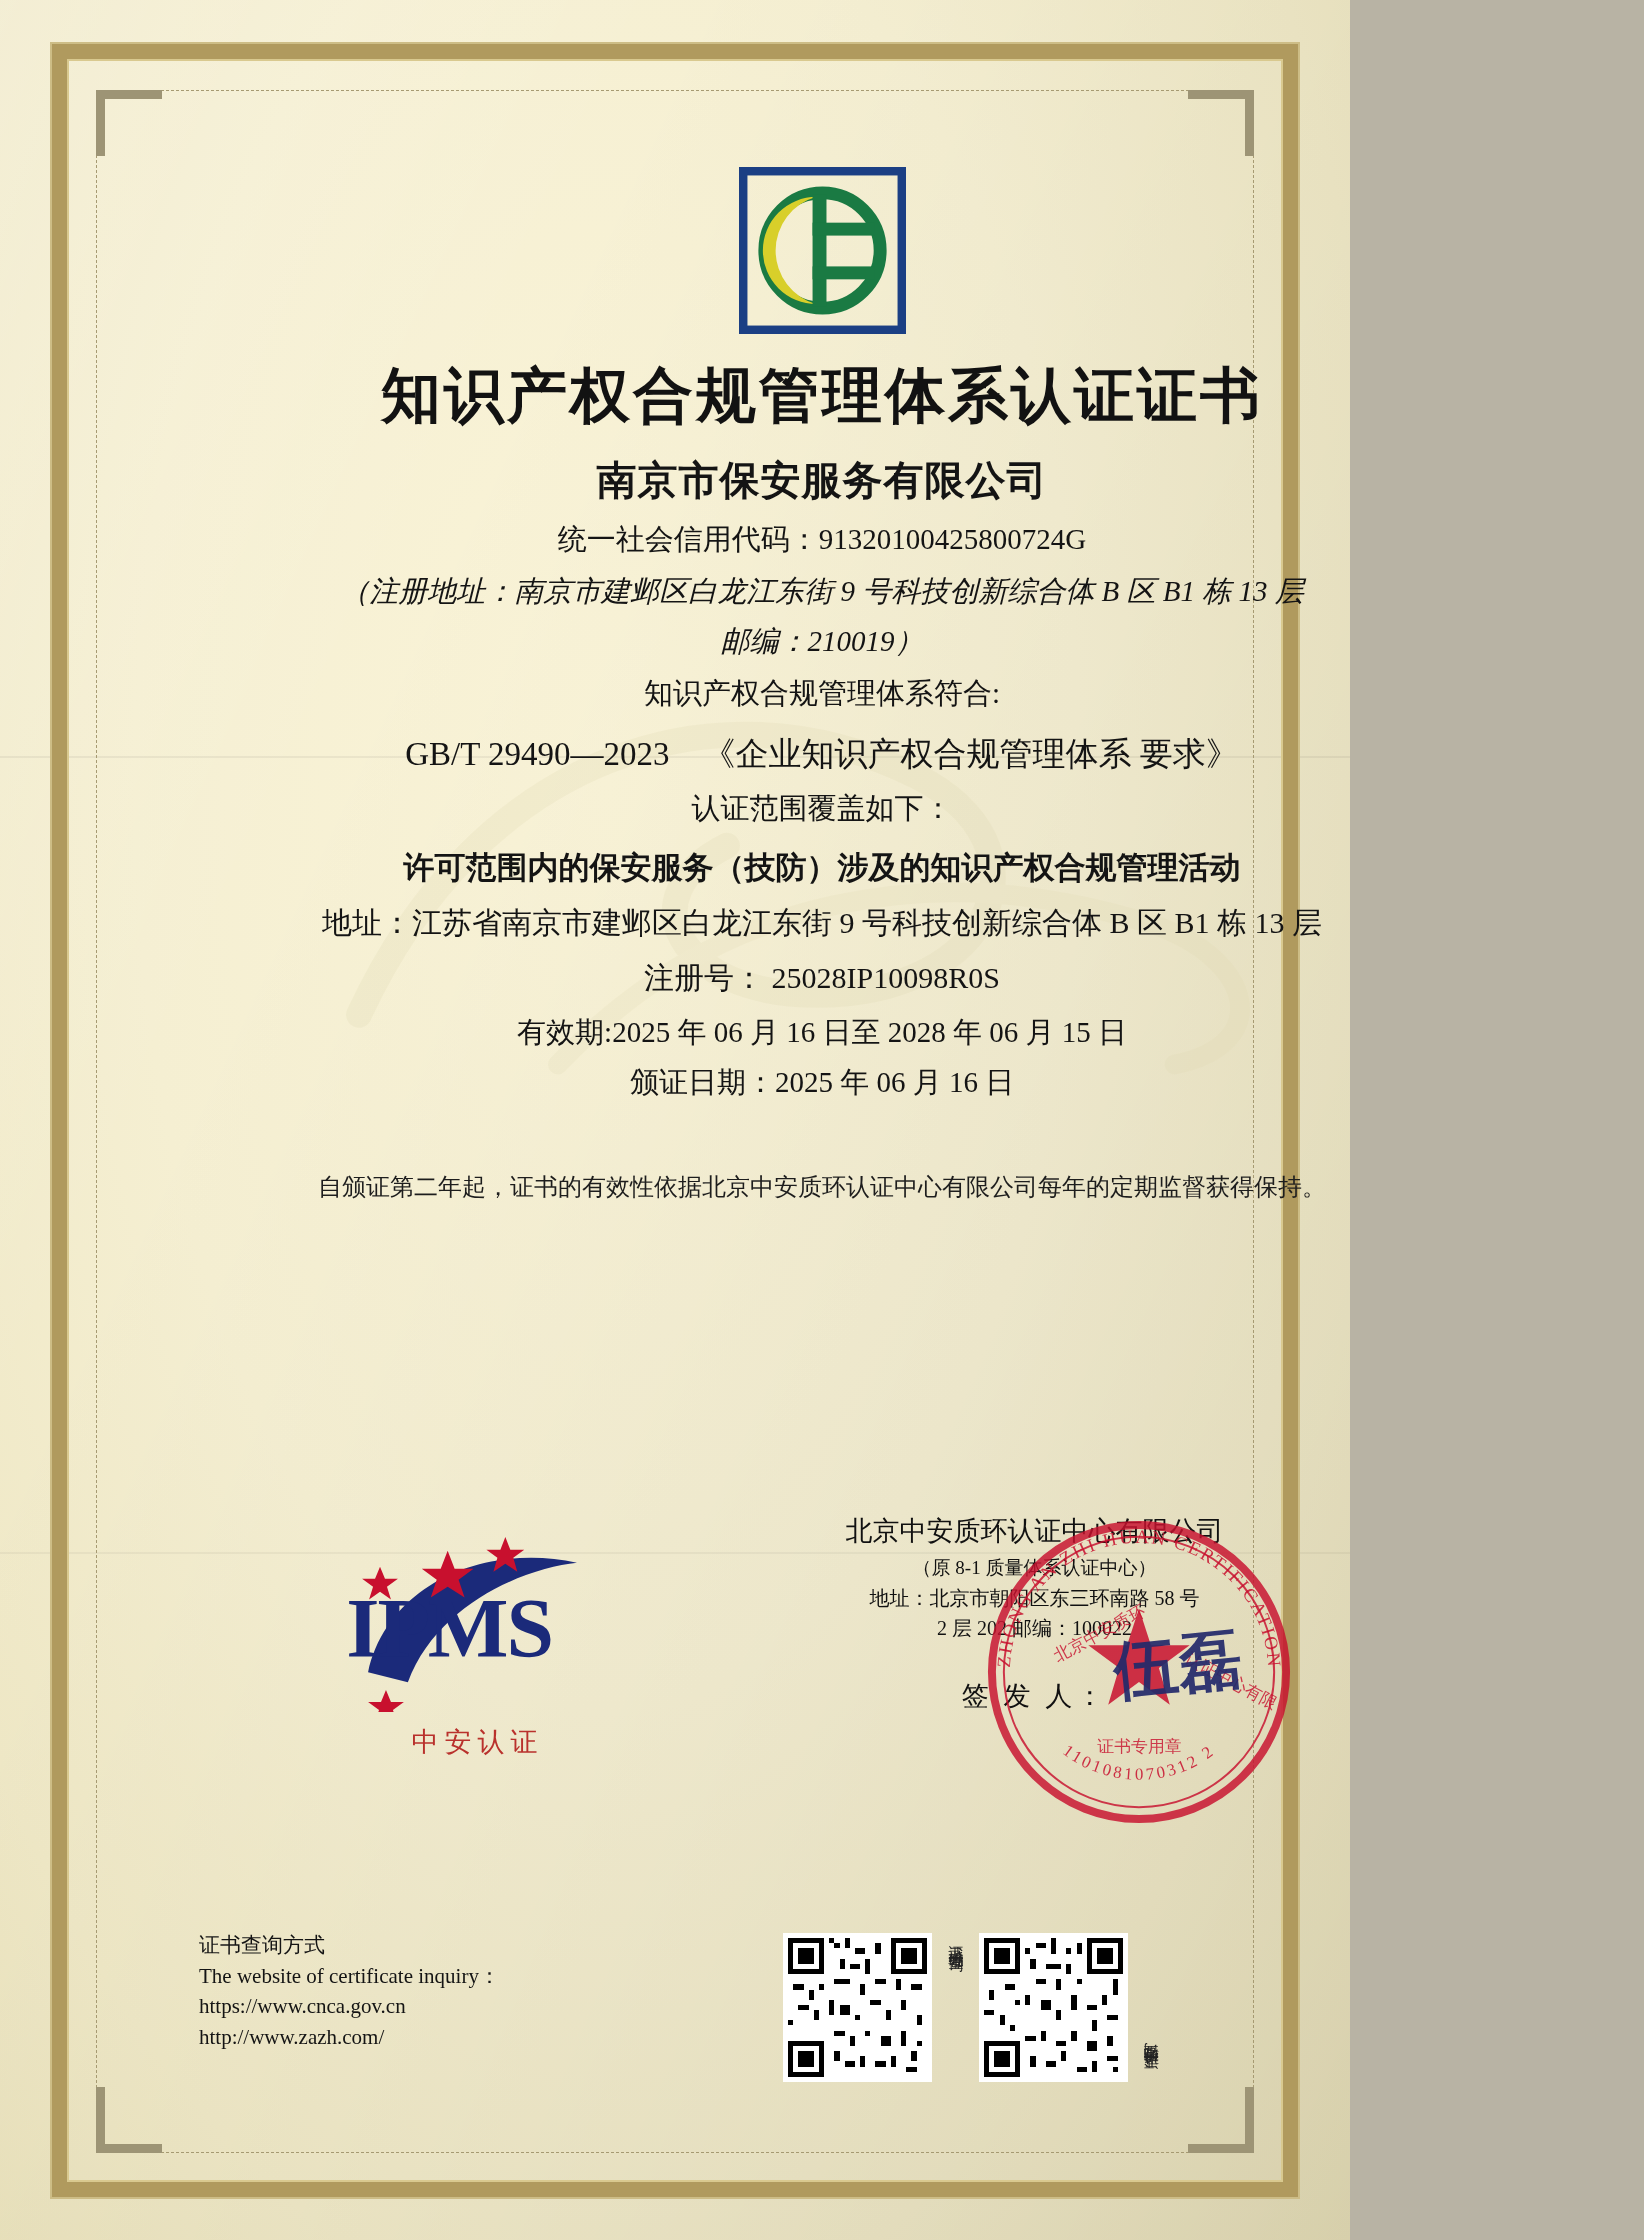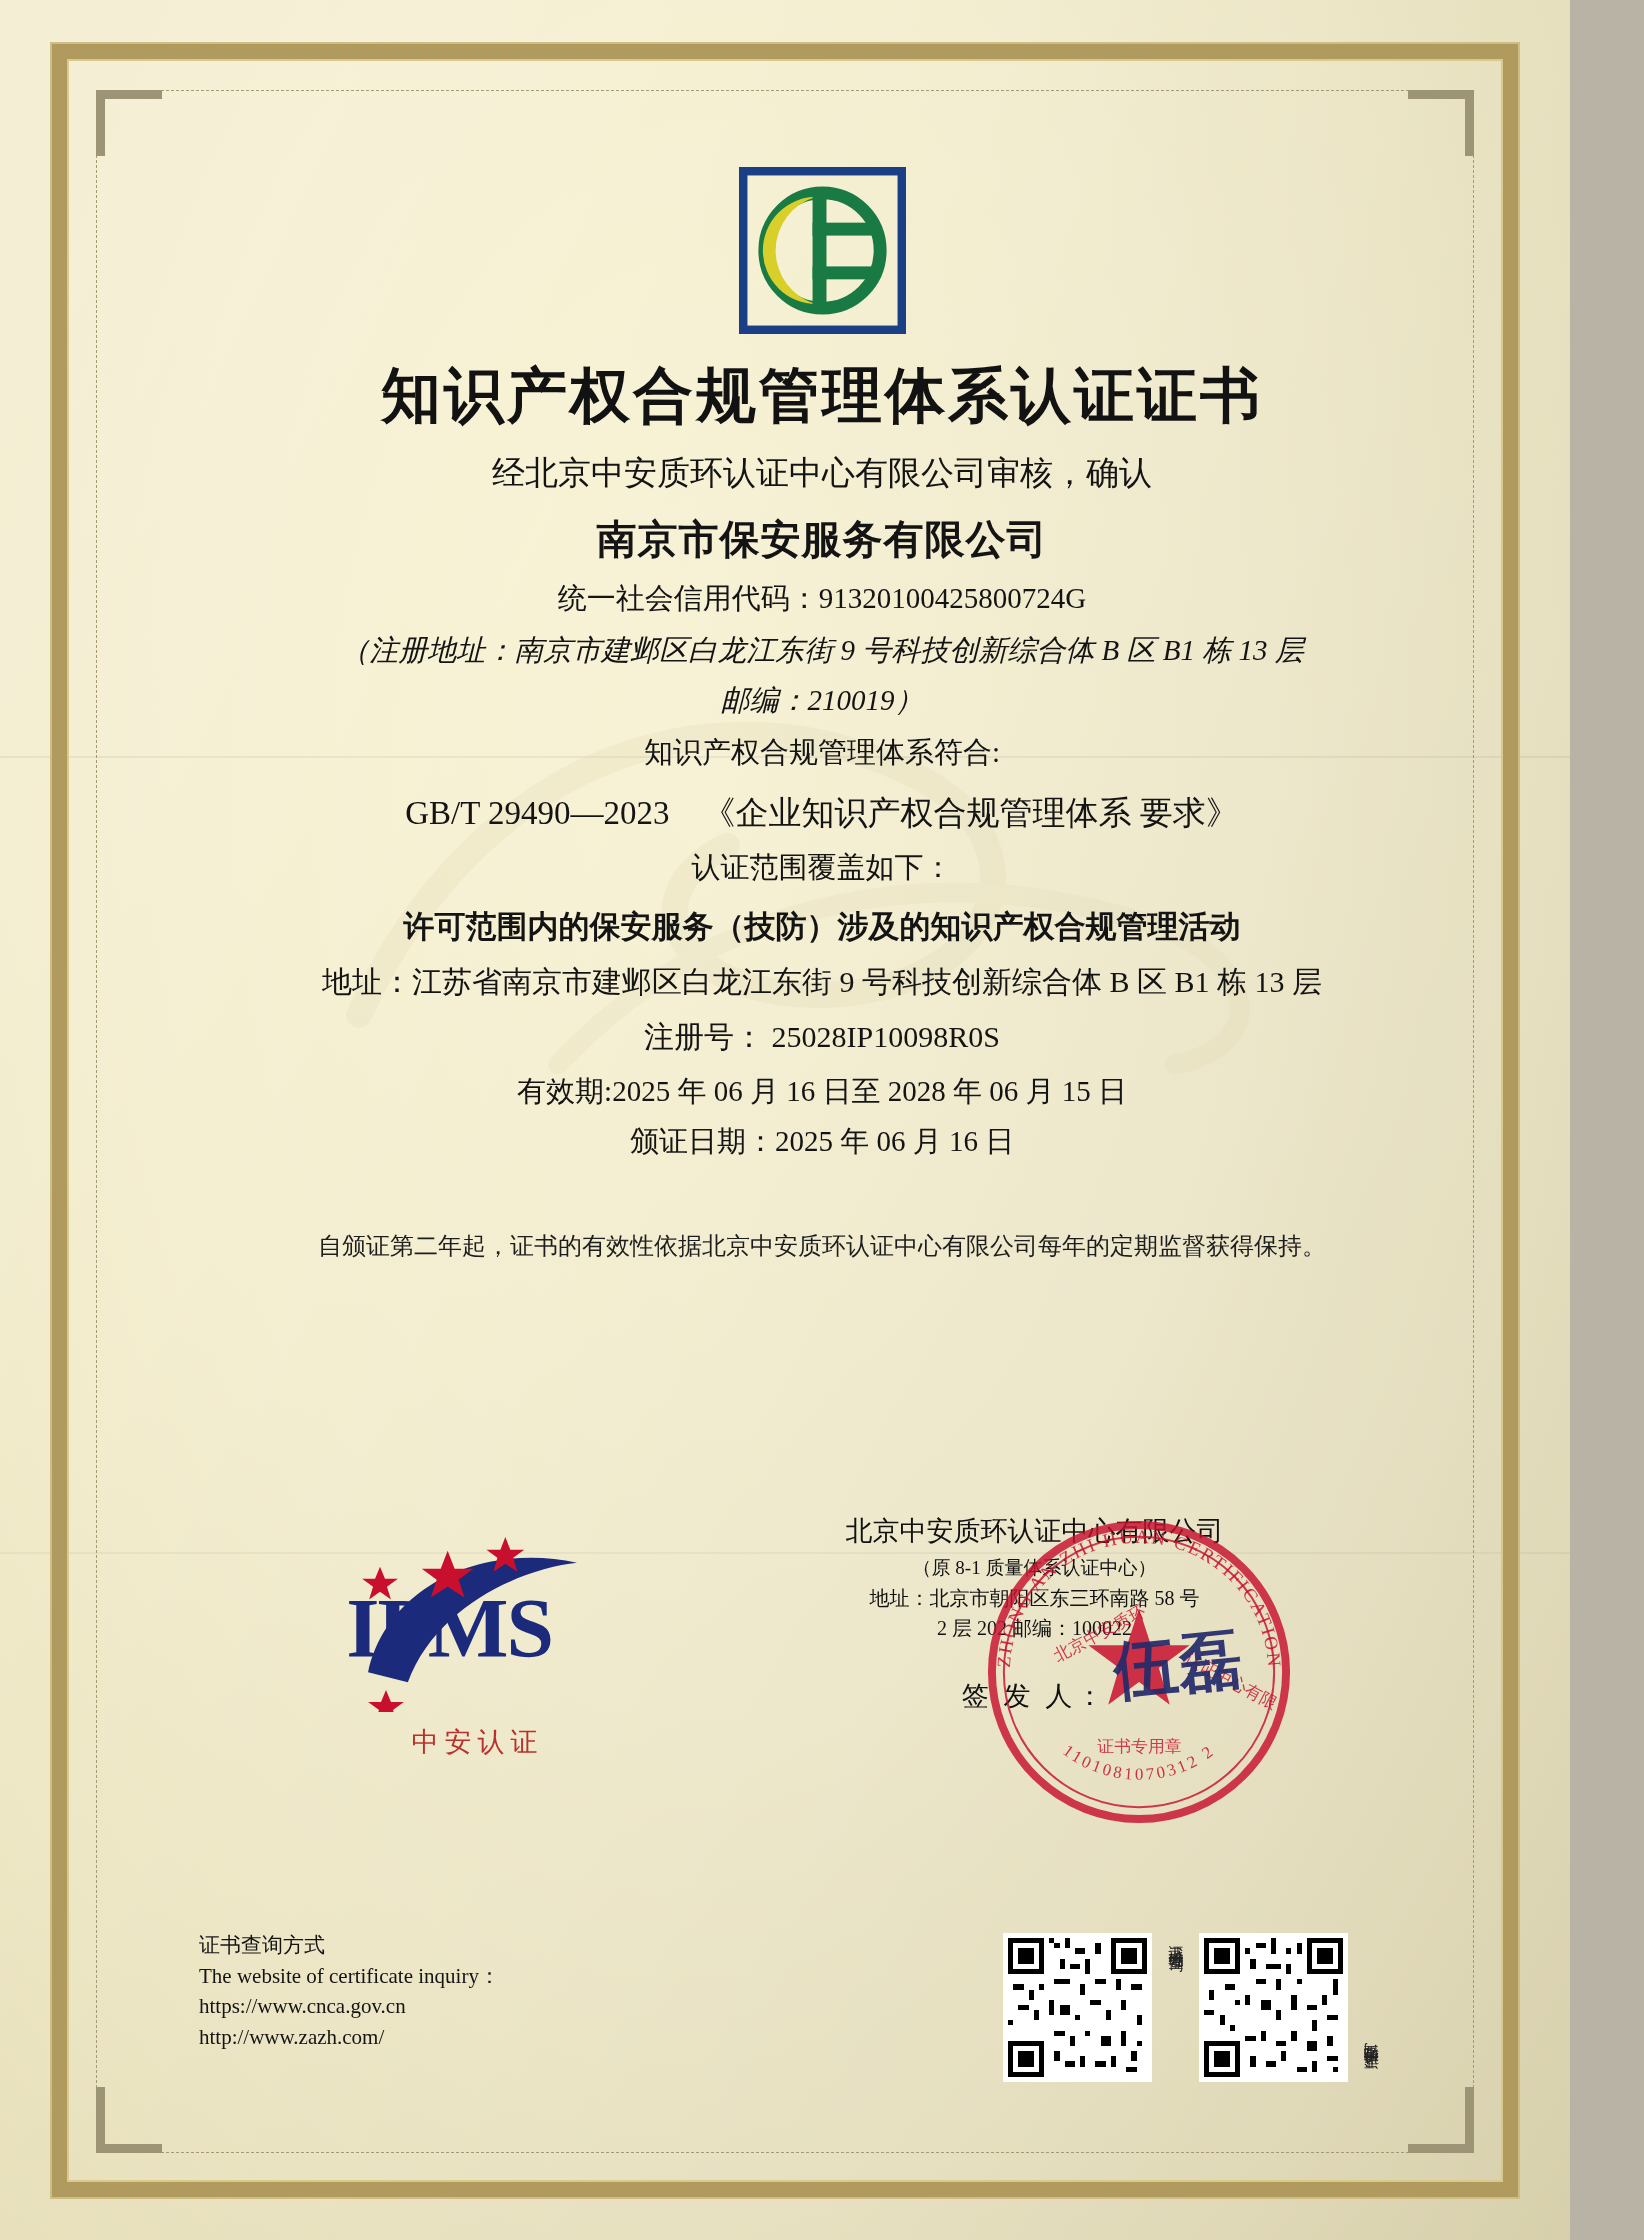--- a/index.html
+++ b/index.html
@@ -1,18 +1,18 @@
 <!DOCTYPE html>
 <html><head>
 <meta charset="utf-8">
 <style>
   html,body{margin:0;padding:0;background:#b8b3a4;}
   body{width:1645px;height:2241px;font-family:"Liberation Sans",sans-serif;}
   #cert{
-    position:relative;width:1570px;height:2241px;overflow:hidden;
+    position:relative;width:1350px;height:2241px;overflow:hidden;
     background:#fdba74;
   }
   
   .paper{
     position:absolute;inset:0;
     background:
       radial-gradient(ellipse at 45% 35%, #faf4d8 0%, #f5efd2 45%, #efe8c6 75%, #e7dfb8 100%);
   }
   .paper:after{
     content:"";position:absolute;inset:0;
@@ -136,21 +136,20 @@
         <rect x="4" y="4" width="160" height="160" fill="none" stroke="#1b3f84" stroke-width="9"></rect>
         <path d="M84 26 a58 58 0 1 0 0 116 a58 58 0 1 0 0 -116 z" fill="none" stroke="#1a7a43" stroke-width="13"></path>
         <path d="M78 30 A56 56 0 0 0 78 138 A40 40 0 0 1 78 30 Z" fill="#d8cf2a"></path>
         <rect x="74" y="28" width="14" height="112" fill="#1a7a43"></rect>
         <rect x="74" y="56" width="62" height="13" fill="#1a7a43"></rect>
         <rect x="74" y="100" width="62" height="13" fill="#1a7a43"></rect>
       </svg>
     </div>
 
     <div class="title">知识产权合规管理体系认证证书</div>
-    <div class="line l-verify">经北京中安质环认证中心有限公司审核，确认</div>
     <div class="line l-company">南京市保安服务有限公司</div>
     <div class="line l-norm">统一社会信用代码：91320100425800724G</div>
     <div class="line l-addr">（注册地址：南京市建邺区白龙江东街 9 号科技创新综合体 B 区 B1 栋 13 层</div>
     <div class="line l-addr">邮编：210019）</div>
     <div class="line l-norm">知识产权合规管理体系符合:</div>
     <div class="line l-std">
       <span class="std-code">GB/T 29490—2023</span>
       &nbsp;&nbsp;
       <span>《企业知识产权合规管理体系  要求》</span>
     </div>

